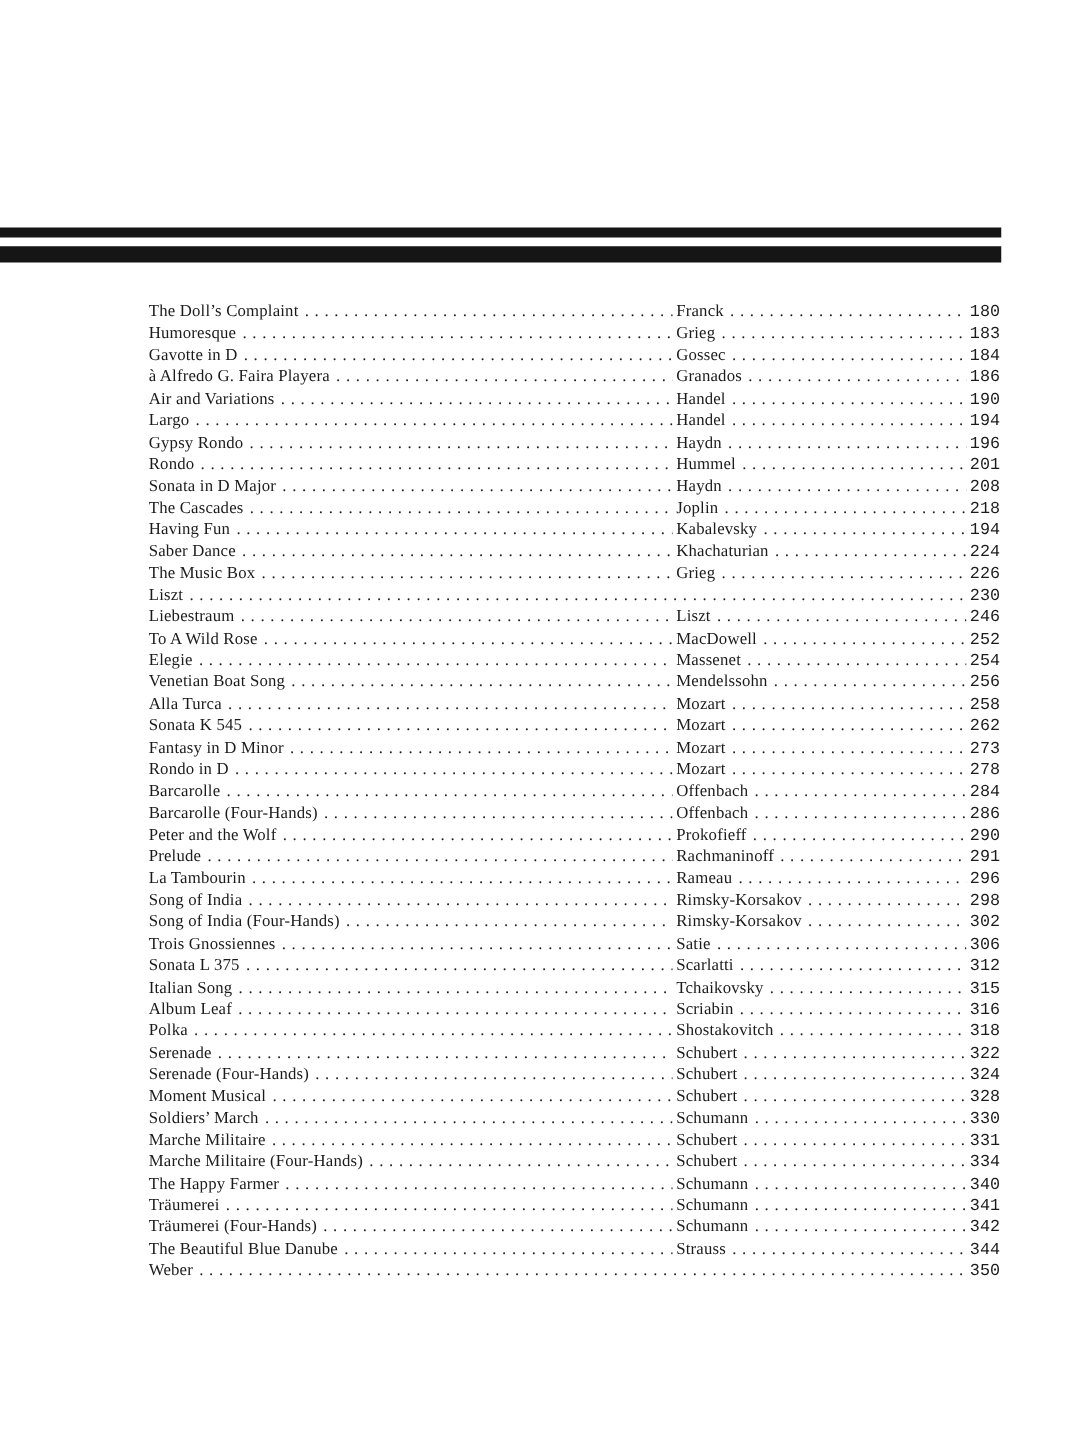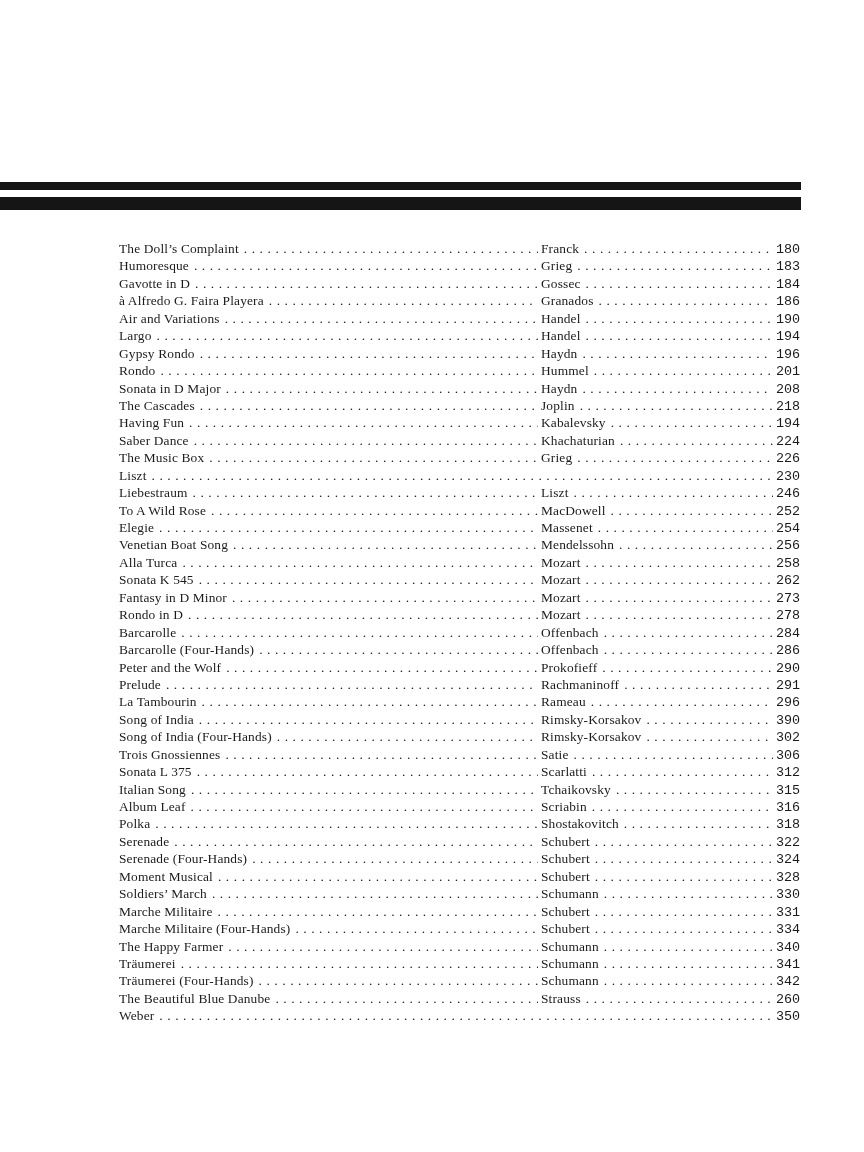--- a/index.html
+++ b/index.html
@@ -404,21 +404,21 @@
   </div>
 
   <div class="row">
     <span class="cell-left">
       <span class="title">Song of India</span>
       <span class="leader"></span>
     </span>
     <span class="cell-right">
       <span class="composer">Rimsky-Korsakov</span>
       <span class="leader"></span>
-      <span class="pagenum">390</span>
+      <span class="pagenum">298</span>
     </span>
   </div>
 
   <div class="row">
     <span class="cell-left">
       <span class="title">Song of India (Four-Hands)</span>
       <span class="leader"></span>
     </span>
     <span class="cell-right">
       <span class="composer">Rimsky-Korsakov</span>
@@ -596,21 +596,21 @@
   </div>
 
   <div class="row">
     <span class="cell-left">
       <span class="title">The Beautiful Blue Danube</span>
       <span class="leader"></span>
     </span>
     <span class="cell-right">
       <span class="composer">Strauss</span>
       <span class="leader"></span>
-      <span class="pagenum">260</span>
+      <span class="pagenum">344</span>
     </span>
   </div>
 
   <div class="row">
     <span class="cell-right">
       <span class="composer">Weber</span>
       <span class="leader"></span>
       <span class="pagenum">350</span>
     </span>
   </div>

